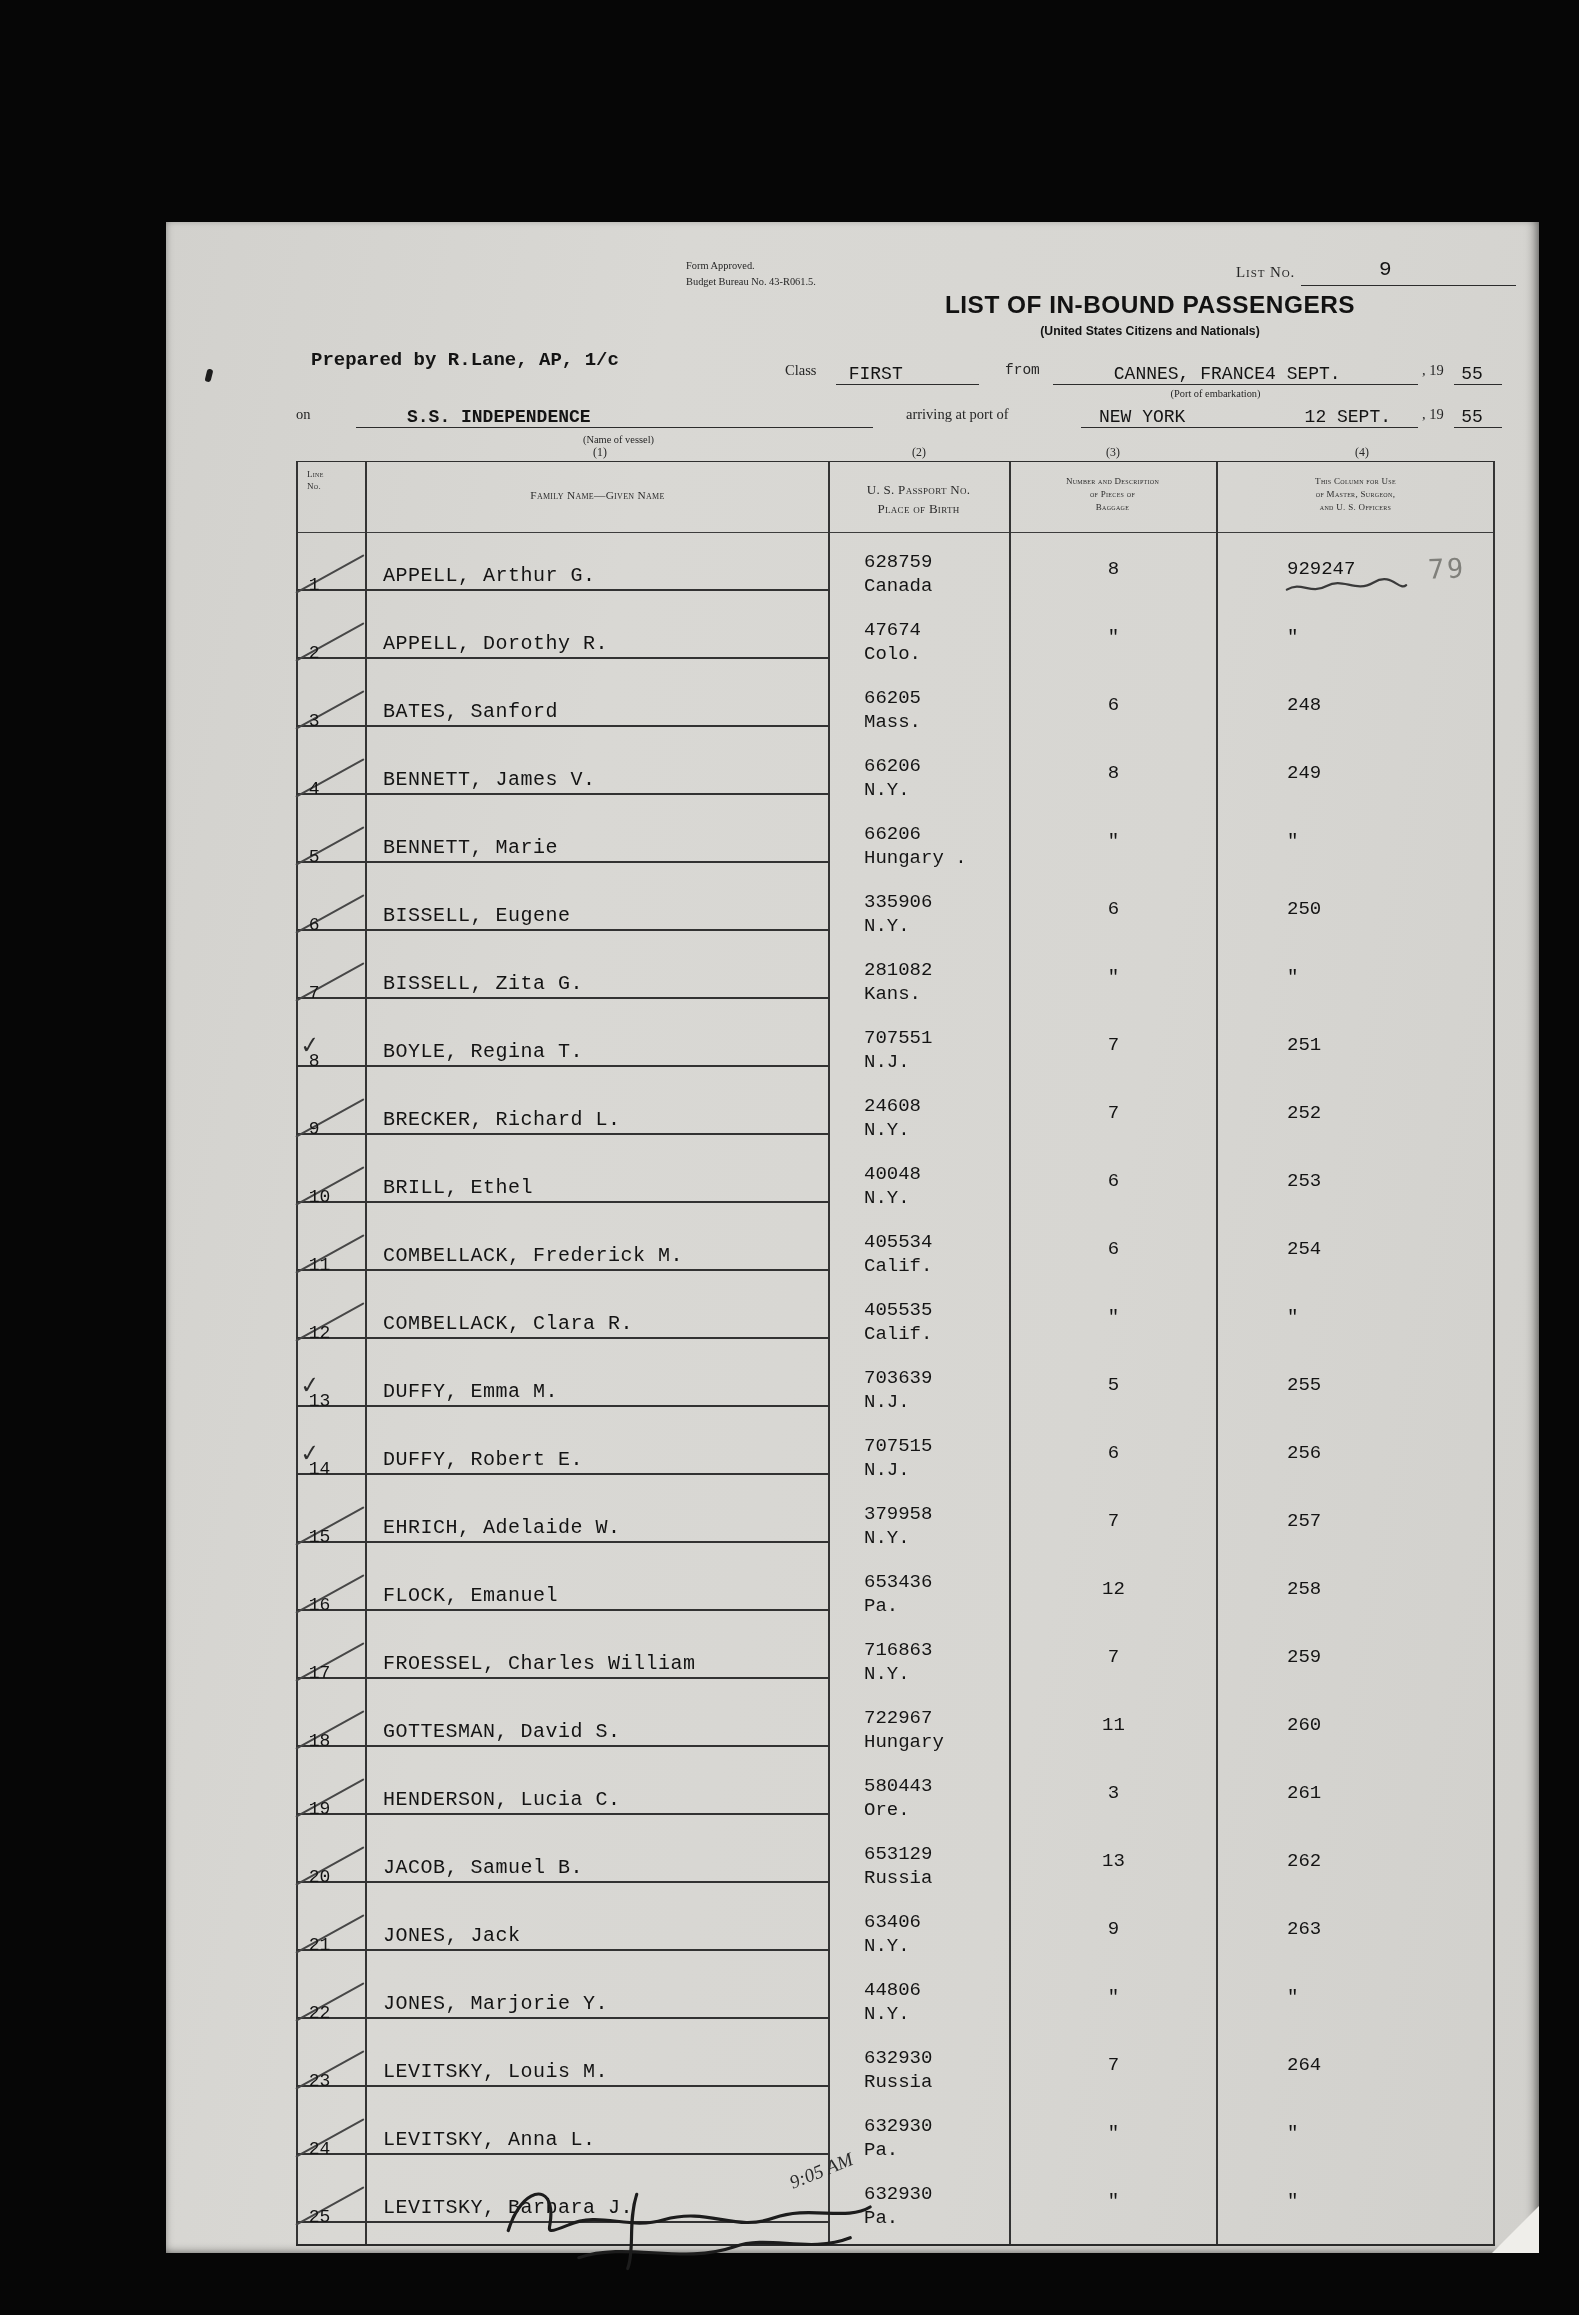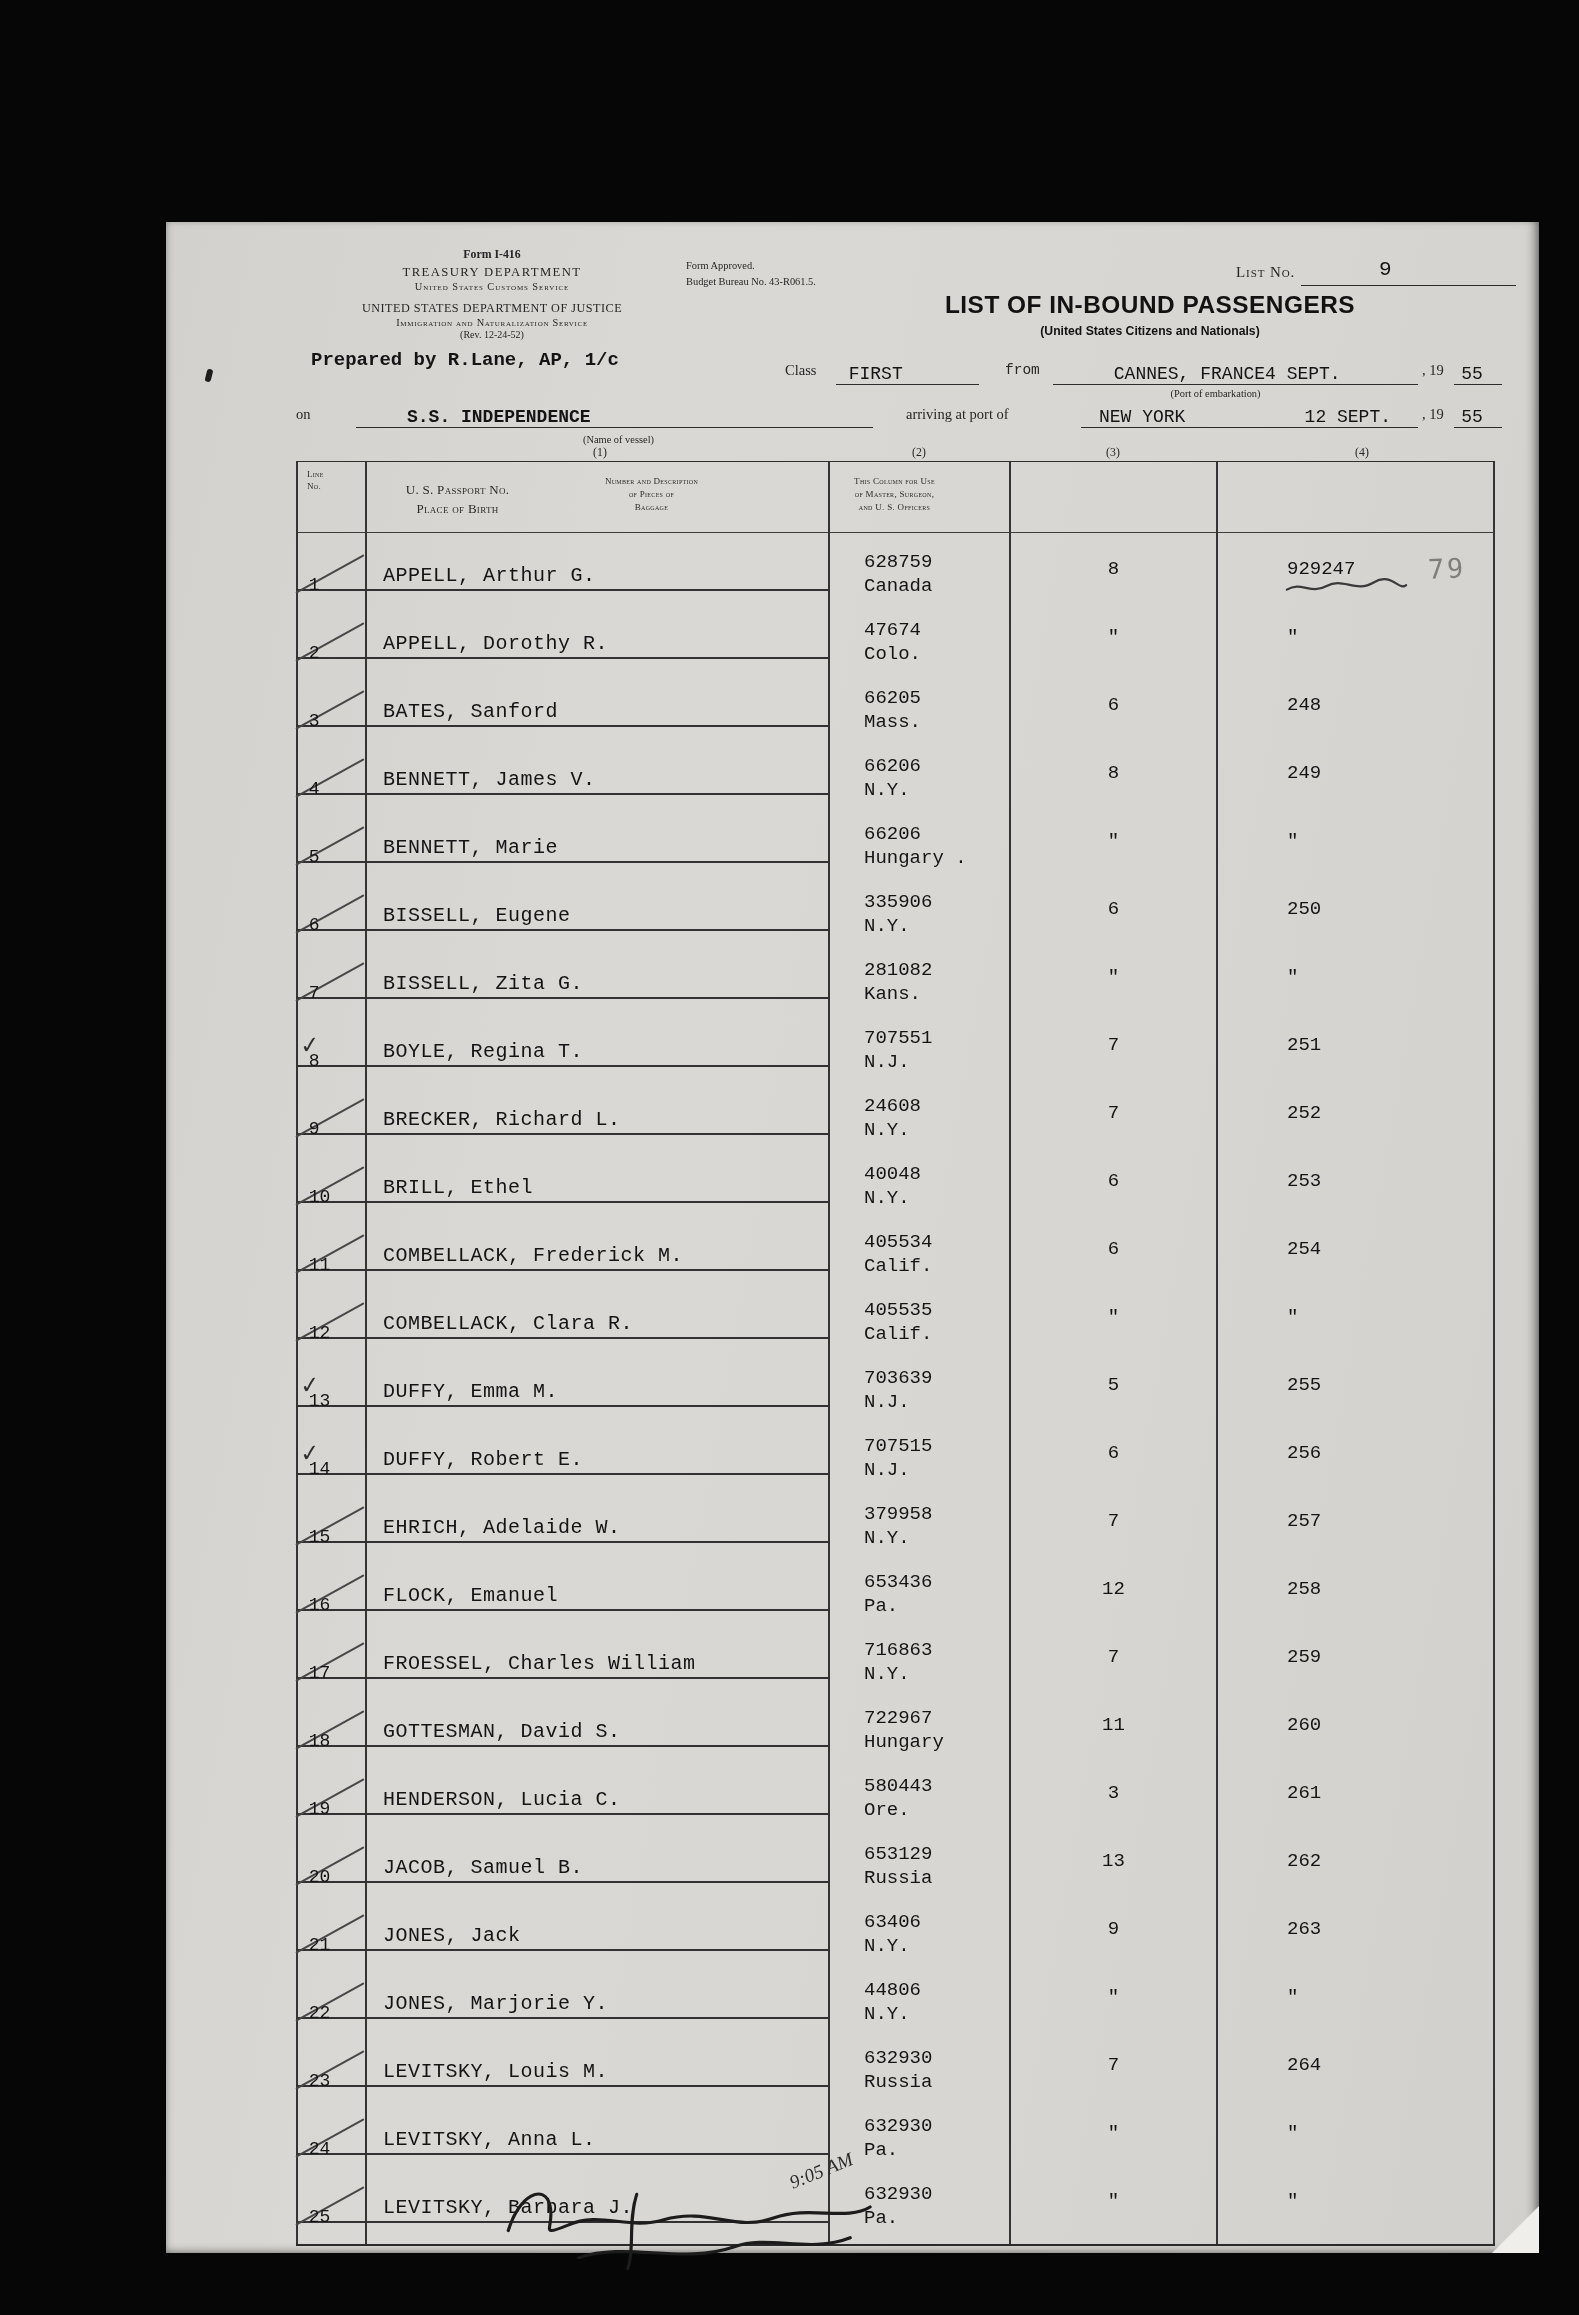--- a/index.html
+++ b/index.html
@@ -96,28 +96,20 @@
 <div class="hole" style="left:226px;top:1578px;width:33px;height:31px;"></div>
 <div class="hole" style="left:237px;top:1701px;width:31px;height:29px;"></div>
 <div class="hole" style="left:217px;top:2041px;width:36px;height:33px;"></div>
 <div class="hole" style="left:233px;top:2084px;width:29px;height:27px;"></div>
 <div class="hole" style="left:241px;top:2173px;width:31px;height:29px;"></div>
 
 <div class="paper">
 
   <div class="abs speck"></div>
 
-  <div class="abs agency printed">
-    <div class="f-no">Form I-416</div>
-    <div class="f-treasury">TREASURY DEPARTMENT</div>
-    <div class="f-customs sc">United States Customs Service</div>
-    <div class="f-justice">UNITED STATES DEPARTMENT OF JUSTICE</div>
-    <div class="f-ins sc">Immigration and Naturalization Service</div>
-    <div class="f-rev">(Rev. 12-24-52)</div>
-  </div>
 
   <div class="abs approval printed">
     <div>Form Approved.</div>
     <div>Budget Bureau No. 43-R061.5.</div>
   </div>
 
   <div class="abs listno-label printed sc">List No.</div>
   <div class="abs listno-line">
     <span class="listno-value typed">9</span>
   </div>
@@ -170,20 +162,21 @@
     <div class="vline" style="left:532px;"></div>
     <div class="vline" style="left:713px;"></div>
     <div class="vline" style="left:920px;"></div>
     <div class="vline" style="left:1197px;"></div>
 
     <div class="thead">
       <div class="th th-line printed sc">
         <div>Line</div>
         <div>No.</div>
       </div>
+      <div class="th th-name printed sc">Family Name—Given Name</div>
       <div class="th th-pass printed sc">
         <div>U. S. Passport No.</div>
         <div>Place of Birth</div>
       </div>
       <div class="th th-bag printed sc">
         <div>Number and Description</div>
         <div>of Pieces of</div>
         <div>Baggage</div>
       </div>
       <div class="th th-off printed sc">

